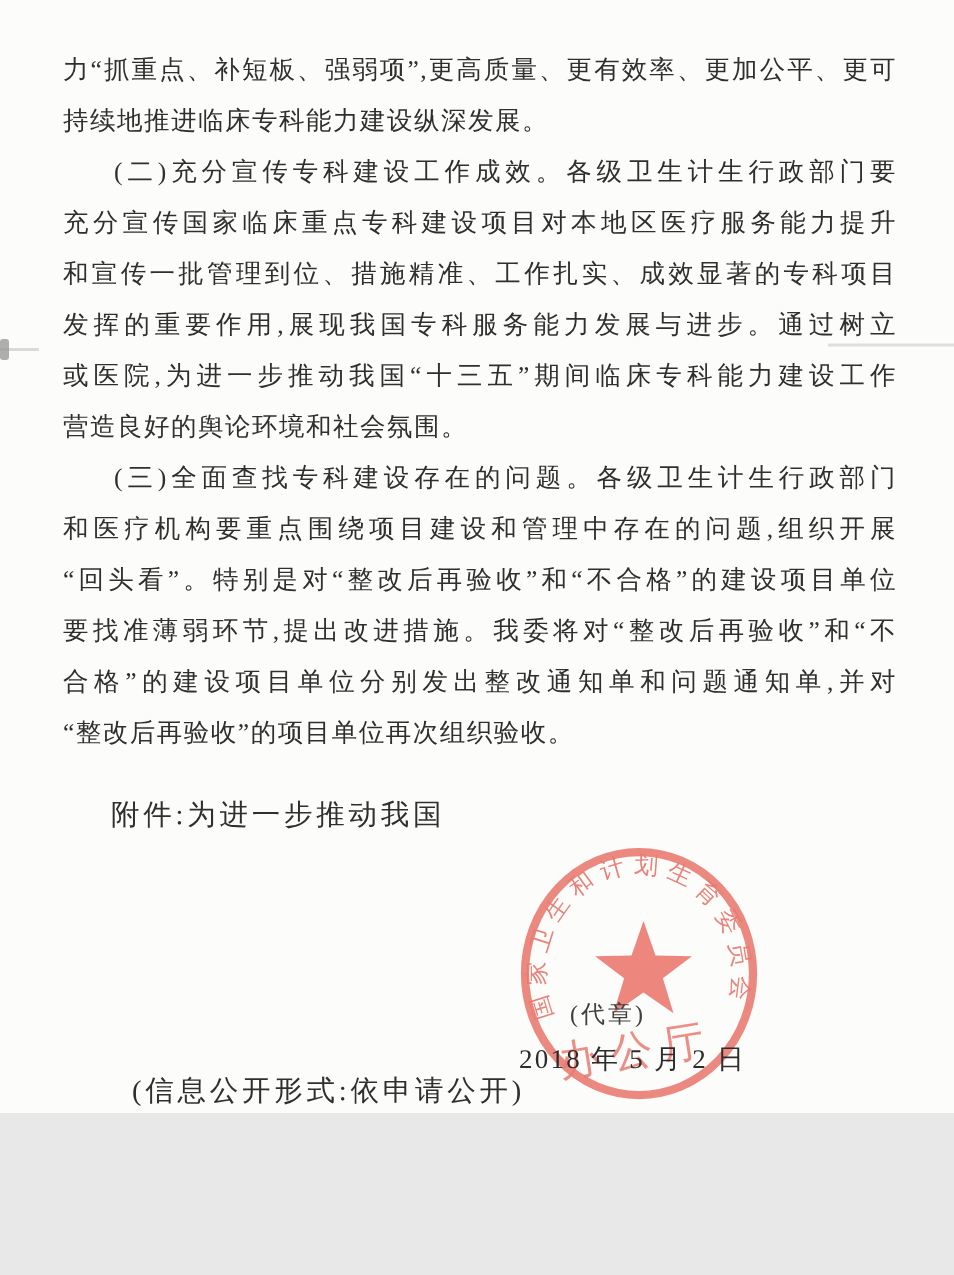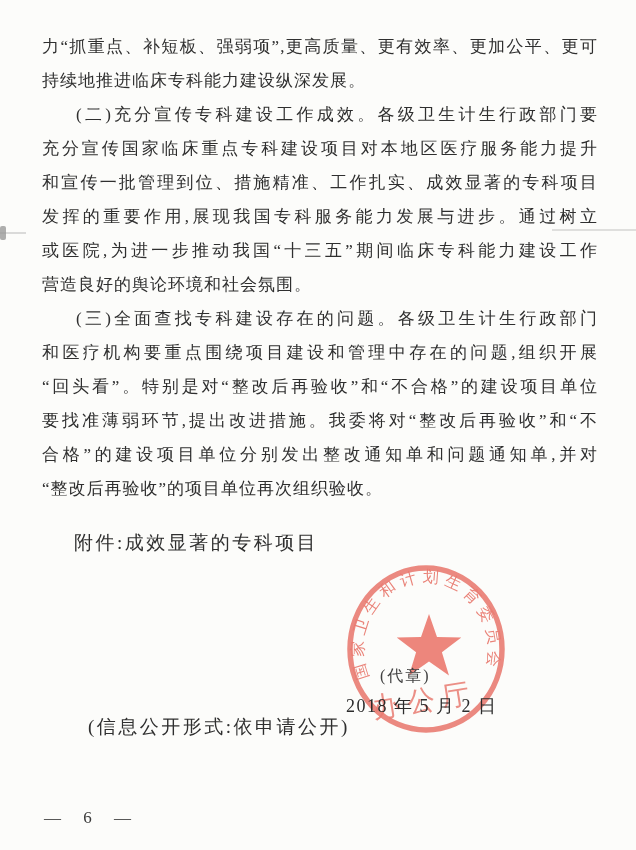--- a/index.html
+++ b/index.html
@@ -1,17 +1,17 @@
 <!DOCTYPE html>
 <html><head>
 <meta charset="utf-8">
 <style>
   html,body { margin:0; padding:0; background:#e8e8e8; }
   .page {
-    position:relative; width:636px; height:850px;
+    position:relative; width:636px; height:742px;
     background:#fcfcfa; overflow:hidden;
     font-family:"Liberation Serif","DejaVu Serif",serif;
     color:#2f2f2f;
   }
   
   .body-text { position:absolute; left:42px; top:30px; width:556px; }
   .bline {
     font-size:17px; line-height:34px; height:34px;
     text-align:justify; letter-spacing:1px;
   }
@@ -70,21 +70,21 @@
       <div class="bline just">或医院,为进一步推动我国“十三五”期间临床专科能力建设工作</div>
       <div class="bline">营造良好的舆论环境和社会氛围。</div>
       <div class="bline ind just">(三)全面查找专科建设存在的问题。各级卫生计生行政部门</div>
       <div class="bline just">和医疗机构要重点围绕项目建设和管理中存在的问题,组织开展</div>
       <div class="bline just">“回头看”。特别是对“整改后再验收”和“不合格”的建设项目单位</div>
       <div class="bline just">要找准薄弱环节,提出改进措施。我委将对“整改后再验收”和“不</div>
       <div class="bline just">合格”的建设项目单位分别发出整改通知单和问题通知单,并对</div>
       <div class="bline">“整改后再验收”的项目单位再次组织验收。</div>
     </div>
 
-  <div class="attachment">附件:成效显著的专科项目</div>
+  <div class="attachment">附件:为进一步推动我国</div>
 
   <div class="seal">
     <svg width="168" height="184" viewBox="0 0 168 184">
       <ellipse cx="82" cy="93" rx="76" ry="81" fill="none" stroke-width="5.5" opacity="0.9" stroke="#e97c72"></ellipse>
       <path id="sealArc" d="M 24.9 121.3 A 63 67 0 1 1 139.1 121.3" fill="none"></path>
       <text font-size="16" opacity="0.95" fill="#e97c72">
         <textPath href="#sealArc" startOffset="0" textLength="250" lengthAdjust="spacing">国家卫生和计划生育委员会</textPath>
       </text>
       <polygon points="85,58 93,81 117.3,81.5 97.9,96.2 105,119.5 85,105.6 65,119.5 72.1,96.2 52.7,81.5 77,81" opacity="0.95" fill="#ec7f75"></polygon>
       <text x="28" y="154" font-size="28" letter-spacing="7" opacity="0.85" transform="rotate(-9 78 146)" fill="#e97c72">办公厅</text>

